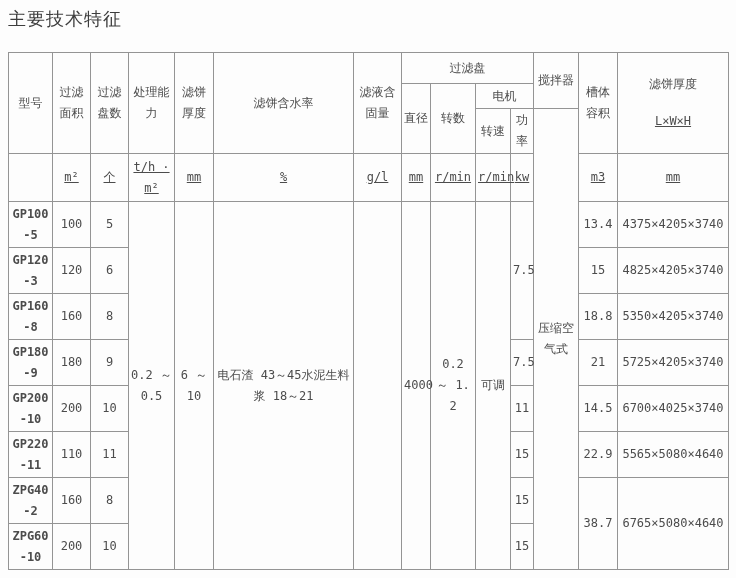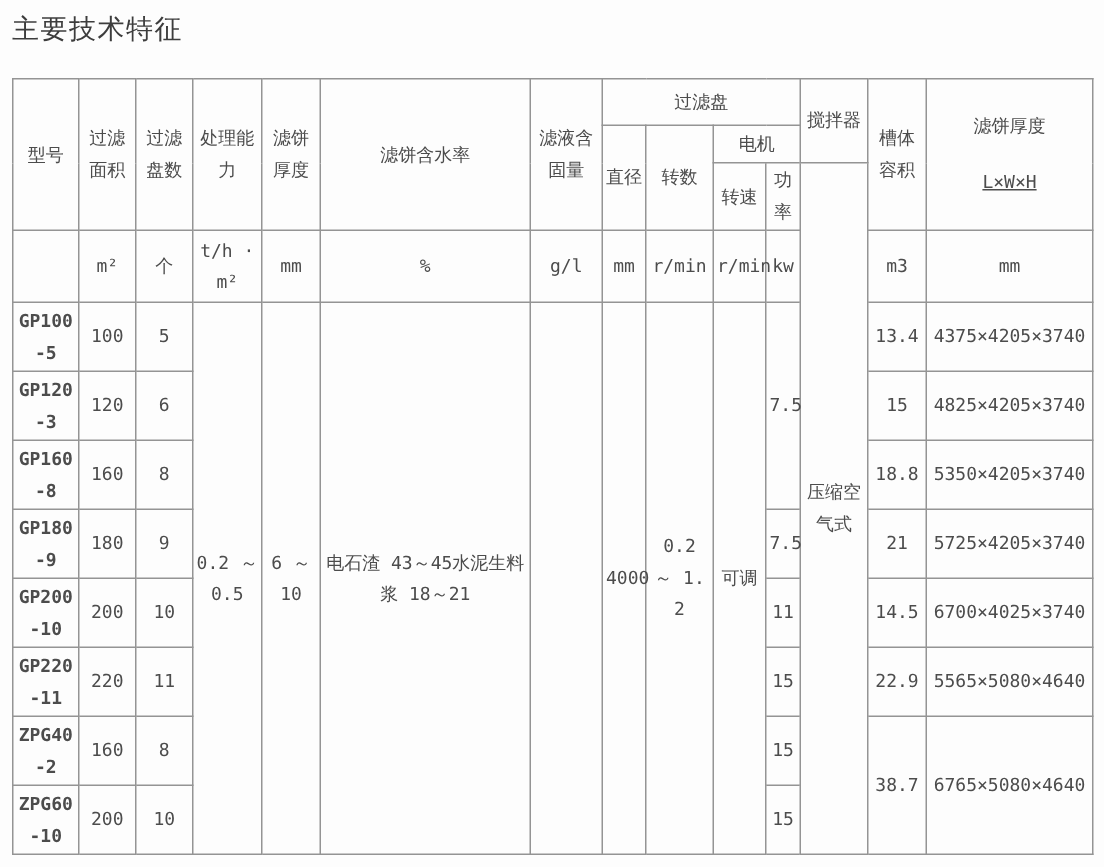--- a/index.html
+++ b/index.html
@@ -35,21 +35,21 @@
     vertical-align: middle;
     font-size: 12px;
     line-height: 1.75;
     padding: 1px 2px;
     word-break: break-all;
     color: #4c4c4c;
   }
   tr.hr1 { height: 31px; }
   tr.hr2 { height: 25px; }
   tr.hr3 { height: 42px; }
-  tr.units-row { height: 48px; }
+  tr.units-row { height: 48px; text-decoration: underline; }
   tr.data-row { height: 46px; }
   td.nowrap { white-space: nowrap; padding: 1px 0; }
   td.unit { white-space: nowrap; padding: 0; font-size: 11.5px; }
   td.model { padding: 1px 0; font-weight: bold; }
   td.dims-header .dims-sub { margin-top: 16px; text-decoration: underline; }
   td.moisture { padding: 1px 4px; }
 </style>
 </head>
 <body>
 
@@ -165,21 +165,21 @@
       <td class="model">GP200-10</td>
       <td class="nowrap">200</td>
       <td class="nowrap">10</td>
       <td class="nowrap">11</td>
       <td class="nowrap">14.5</td>
       <td class="nowrap">6700×4025×3740</td>
     </tr>
 
     <tr class="data-row">
       <td class="model">GP220-11</td>
-      <td class="nowrap">220</td>
+      <td class="nowrap">110</td>
       <td class="nowrap">11</td>
       <td class="nowrap">15</td>
       <td class="nowrap">22.9</td>
       <td class="nowrap">5565×5080×4640</td>
     </tr>
 
     <tr class="data-row">
       <td class="model">ZPG40-2</td>
       <td class="nowrap">160</td>
       <td class="nowrap">8</td>

